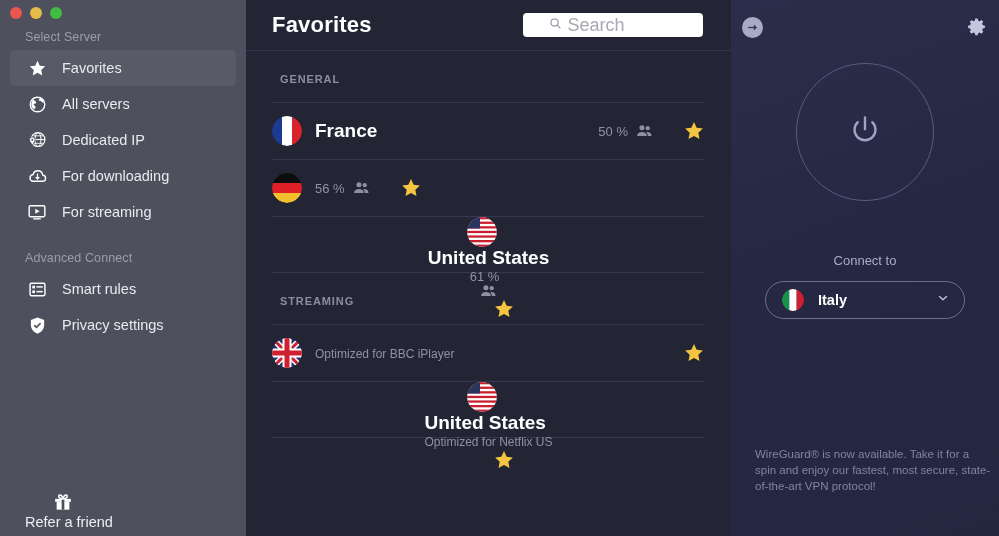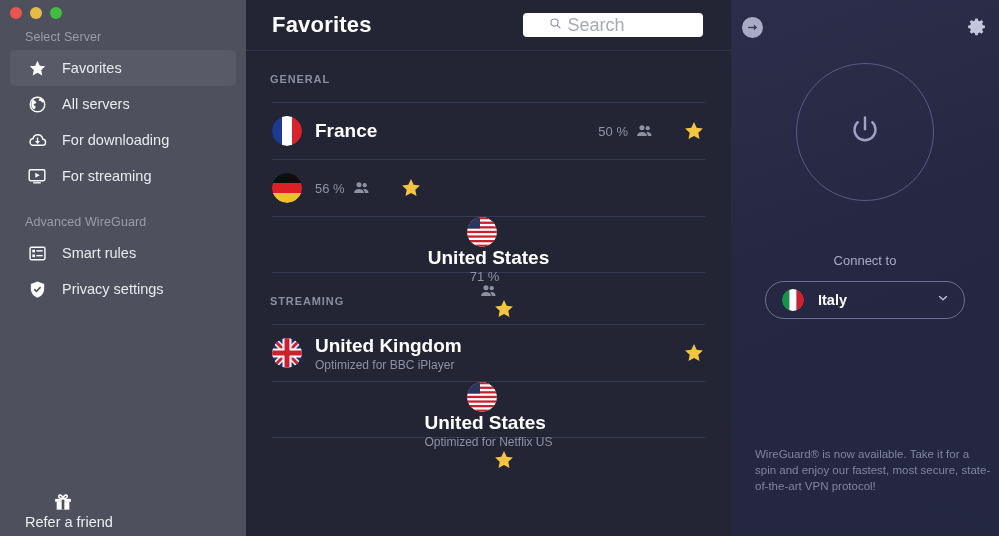--- a/index.html
+++ b/index.html
@@ -110,21 +110,21 @@
     color: #444;
     width: 110px;
   }
   .search-input::placeholder { color: #a7a9b4; }
 
   .group-label {
     color: #8b8ea0;
     font-size: 11px;
     font-weight: bold;
     letter-spacing: .9px;
-    padding: 22px 0 0 24px;
+    padding: 22px 0 0 34px;
   }
   .rows { padding: 0 26px 0 26px; margin-top: 17px; }
   .row {
     display: flex; align-items: center;
     height: 57px;
     border-top: 1px solid #343850;
     cursor: default;
   }
   .row:last-child { border-bottom: 1px solid #343850; flex-direction: column; }
   .flag {
@@ -240,20 +240,34 @@
       <div class="nav-item">
         <span class="nav-icon">
           <svg width="19" height="19" viewBox="0 0 24 24">
             <circle cx="12" cy="12" r="9.2" fill="none" stroke="#ffffff" stroke-width="1.7"></circle>
             <path fill="#ffffff" d="M6.5 5.2c1.4 1.1 1.3 2.4 2.6 2.7 1.1.3 1.6 1.3 1.1 2.2-.5.9-2 .6-2.7 1.4-.6.8.2 2 1.2 2.3 1 .3 1.1 1.4.7 2.4-.3.8-1.4 1.1-1.5 2.2-2.6-1.6-4.1-4.6-3.6-7.7.3-2 1.2-3.7 2.2-5.5zM15 3.6c.4 1.1-.5 1.8-1.2 2.4-.6.5-.2 1.4.6 1.4 1.4 0 2.4.6 3.2 1.6.7.9 1.9.7 2.6.2-.9-2.8-3.2-4.9-5.2-5.6z"></path>
           </svg>
         </span>
         <span>All servers</span>
       </div>
 
+      <div class="nav-item">
+        <span class="nav-icon">
+          <svg width="20" height="20" viewBox="0 0 24 24">
+            <circle cx="13.2" cy="11.5" r="8.3" fill="none" stroke="#ffffff" stroke-width="1.4"></circle>
+            <ellipse cx="13.2" cy="11.5" rx="3.6" ry="8.3" fill="none" stroke="#ffffff" stroke-width="1.2"></ellipse>
+            <line x1="5" y1="11.5" x2="21.5" y2="11.5" stroke="#ffffff" stroke-width="1.2"></line>
+            <line x1="6.4" y1="7" x2="20" y2="7" stroke="#ffffff" stroke-width="1"></line>
+            <line x1="6.4" y1="16" x2="20" y2="16" stroke="#ffffff" stroke-width="1"></line>
+            <path fill="#ffffff" d="M6.4 8.4c-1.9 0-3.4 1.5-3.4 3.4 0 2.5 3.4 6 3.4 6s3.4-3.5 3.4-6c0-1.9-1.5-3.4-3.4-3.4z" stroke="#4e505e" stroke-width="1.1"></path>
+            <circle cx="6.4" cy="11.7" r="1.25" fill="#4e505e"></circle>
+          </svg>
+        </span>
+        <span>Dedicated IP</span>
+      </div>
 
       <div class="nav-item">
         <span class="nav-icon">
           <svg width="21" height="21" viewBox="0 0 24 24">
             <path fill="none" stroke="#ffffff" stroke-width="1.6" d="M6.5 17.5h11c2.2 0 3.7-1.6 3.7-3.6 0-1.9-1.4-3.4-3.3-3.6-.4-2.8-2.7-4.8-5.5-4.8-2.6 0-4.8 1.8-5.4 4.2-2 .2-3.5 1.8-3.5 3.9 0 2.2 1.6 3.9 3 3.9z"></path>
             <path fill="#ffffff" d="M11.25 8.6h1.5v4.1h2.1L12 16.1l-2.85-3.4h2.1z"></path>
           </svg>
         </span>
         <span>For downloading</span>
       </div>
@@ -263,21 +277,21 @@
           <svg width="20" height="20" viewBox="0 0 24 24">
             <rect x="2.6" y="4.4" width="18.8" height="13.2" rx="1.6" fill="none" stroke="#ffffff" stroke-width="1.7"></rect>
             <path fill="#ffffff" d="M10 8.2l5.2 2.9-5.2 2.9z"></path>
             <line x1="7.5" y1="20.2" x2="16.5" y2="20.2" stroke="#ffffff" stroke-width="1.6"></line>
           </svg>
         </span>
         <span>For streaming</span>
       </div>
     </div>
 
-    <div class="side-section-label sec-advanced">Advanced WireGuard</div>
+    <div class="side-section-label sec-advanced">Advanced Connect</div>
 
     <div class="nav-list">
       <div class="nav-item">
         <span class="nav-icon">
           <svg width="19" height="19" viewBox="0 0 24 24">
             <rect x="2.6" y="4.2" width="18.8" height="15.6" rx="1.8" fill="none" stroke="#ffffff" stroke-width="1.8"></rect>
             <rect x="5.4" y="7.2" width="3.4" height="3.4" fill="#ffffff"></rect>
             <rect x="5.4" y="13.2" width="3.4" height="3.4" fill="#ffffff"></rect>
             <rect x="10.6" y="7.8" width="8" height="1.8" fill="#ffffff"></rect>
             <rect x="10.6" y="13.8" width="8" height="1.8" fill="#ffffff"></rect>
@@ -410,21 +424,21 @@
               <rect y="18.4" width="30" height="2.3" fill="#c8202f"></rect>
                 <rect y="23" width="30" height="2.3" fill="#c8202f"></rect>
               <rect y="27.6" width="30" height="2.3" fill="#c8202f"></rect>
               <rect x="0" y="0" width="13" height="11.5" fill="#2a3560"></rect>
             </g>
           </svg>
         </span>
         <div class="row-texts">
           <div class="row-name">United States</div>
         </div>
-        <div class="row-load">71 %</div>
+        <div class="row-load">61 %</div>
         <span class="people-icon">
           <svg width="17" height="14" viewBox="0 0 24 20">
             <circle cx="8.4" cy="5.4" r="3.6" fill="#8e91a3"></circle>
               <circle cx="16.6" cy="6" r="3" fill="#8e91a3"></circle>
             <path fill="#8e91a3" d="M1.4 17.2c0-3.6 3.1-5.8 7-5.8s7 2.2 7 5.8z"></path>
             <path fill="#8e91a3" d="M16.3 11.6c3.1 0 5.6 1.8 5.6 4.6v1h-5.1c-.1-2.1-.9-3.9-2.3-5.1.6-.3 1.2-.5 1.8-.5z"></path>
           </svg>
         </span>
         <span class="star">
           <svg width="22" height="22" viewBox="0 0 24 24">
@@ -448,21 +462,20 @@
             <g clip-path="url(#cuk)">
               <rect width="30" height="30" fill="#25316b"></rect>
               <path d="M0 0L30 30M30 0L0 30" stroke="#ffffff" stroke-width="6"></path>
               <path d="M0 0L30 30M30 0L0 30" stroke="#cf2030" stroke-width="3"></path>
               <path d="M15 0v30M0 15h30" stroke="#ffffff" stroke-width="9"></path>
               <path d="M15 0v30M0 15h30" stroke="#cf2030" stroke-width="5"></path>
             </g>
           </svg>
         </span>
         <div class="row-texts">
-          <div class="row-name">United Kingdom</div>
           <div class="row-sub">Optimized for BBC iPlayer</div>
         </div>
         <span class="star">
           <svg width="22" height="22" viewBox="0 0 24 24">
               <path fill="#f5c542" d="M12 2.3l2.9 6.2 6.8.8-5 4.7 1.3 6.7L12 17.4 6 20.7l1.3-6.7-5-4.7 6.8-.8z"></path>
             </svg>
         </span>
       </div>
 
       <div class="row">

